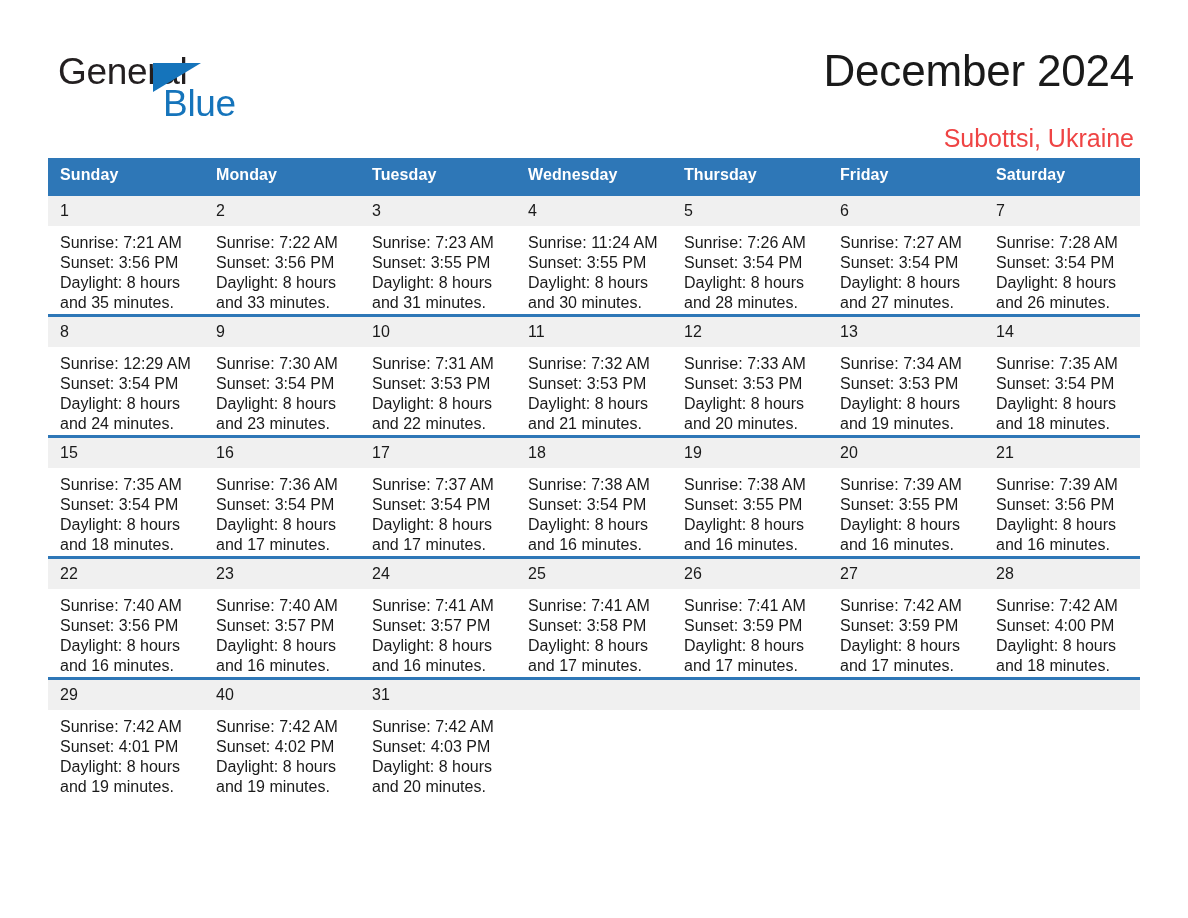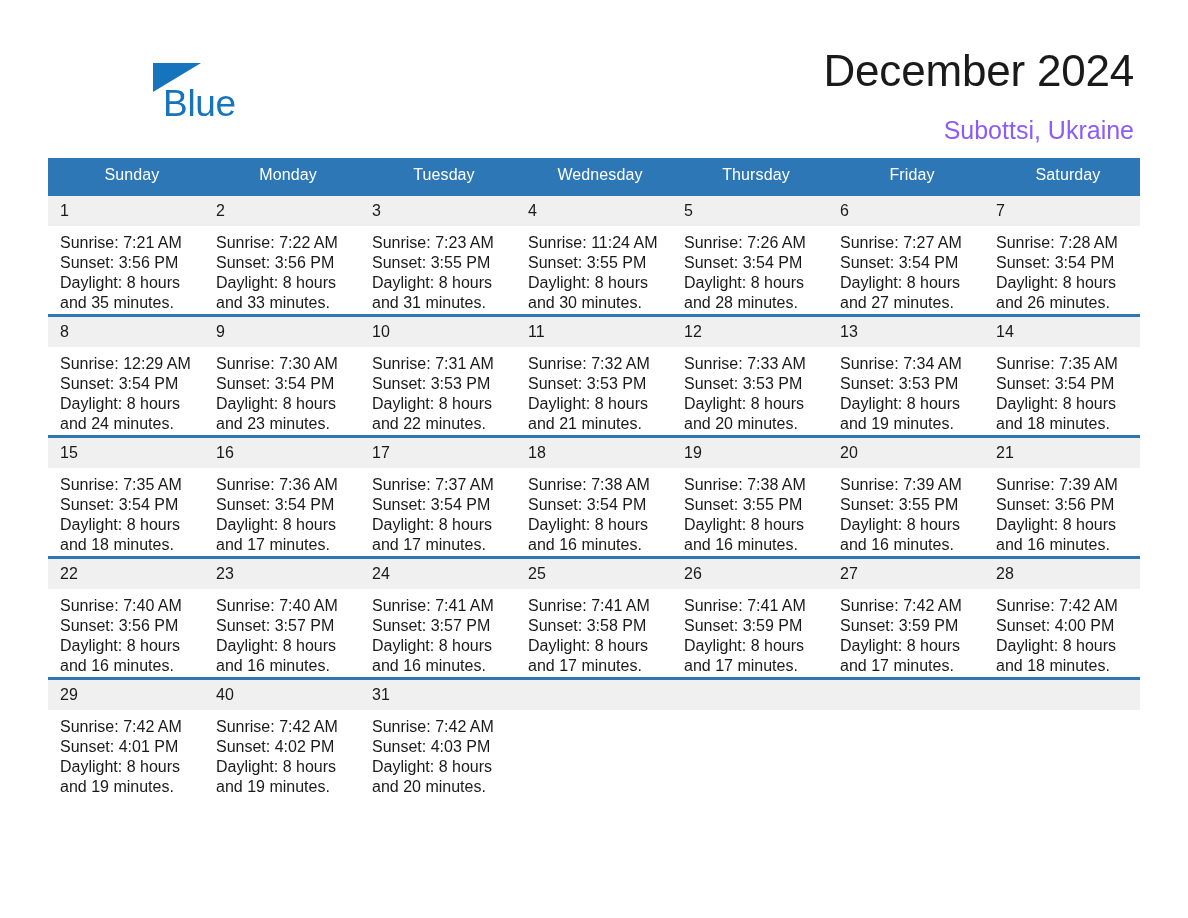--- a/index.html
+++ b/index.html
@@ -79,40 +79,40 @@
     line-height: 54px;
     font-weight: normal;
     color: #1a1a1a;
     margin: 0;
     letter-spacing: -0.2px;
   }
   .cal-subtitle {
     font-size: 25px;
     line-height: 32px;
     font-weight: normal;
-    color: #8b5cf6;
-    margin: 16px 0 0 0;
+    color: #ef4444;
+    margin: 24px 0 0 0;
     letter-spacing: 0;
   }
 
   
   .calendar {
     position: absolute;
     left: 48px;
     top: 158px;
     width: 1092px;
     border-collapse: collapse;
     table-layout: fixed;
   }
   .calendar th {
     background: #2e77b7;
     color: #ffffff;
     font-size: 16px;
-    font-weight: normal;
-    text-align: center;
+    font-weight: bold;
+    text-align: left;
     padding: 8px 0 9px 12px;
     height: 16px;
     letter-spacing: 0.1px;
   }
   .calendar col {
     width: 156px;
   }
 
   .daycell {
     vertical-align: top;
@@ -151,20 +151,21 @@
   }
 </style>
 </head>
 <body>
 
 <div class="page">
 
   <div class="header">
 
     <div class="logo">
+      <span class="logo-general">General</span>
       <span class="logo-triangle"></span>
       <span class="logo-blue">Blue</span>
     </div>
 
     <div class="title-block">
       <h1 class="cal-title">December 2024</h1>
       <h2 class="cal-subtitle">Subottsi, Ukraine</h2>
     </div>
 
   </div>

